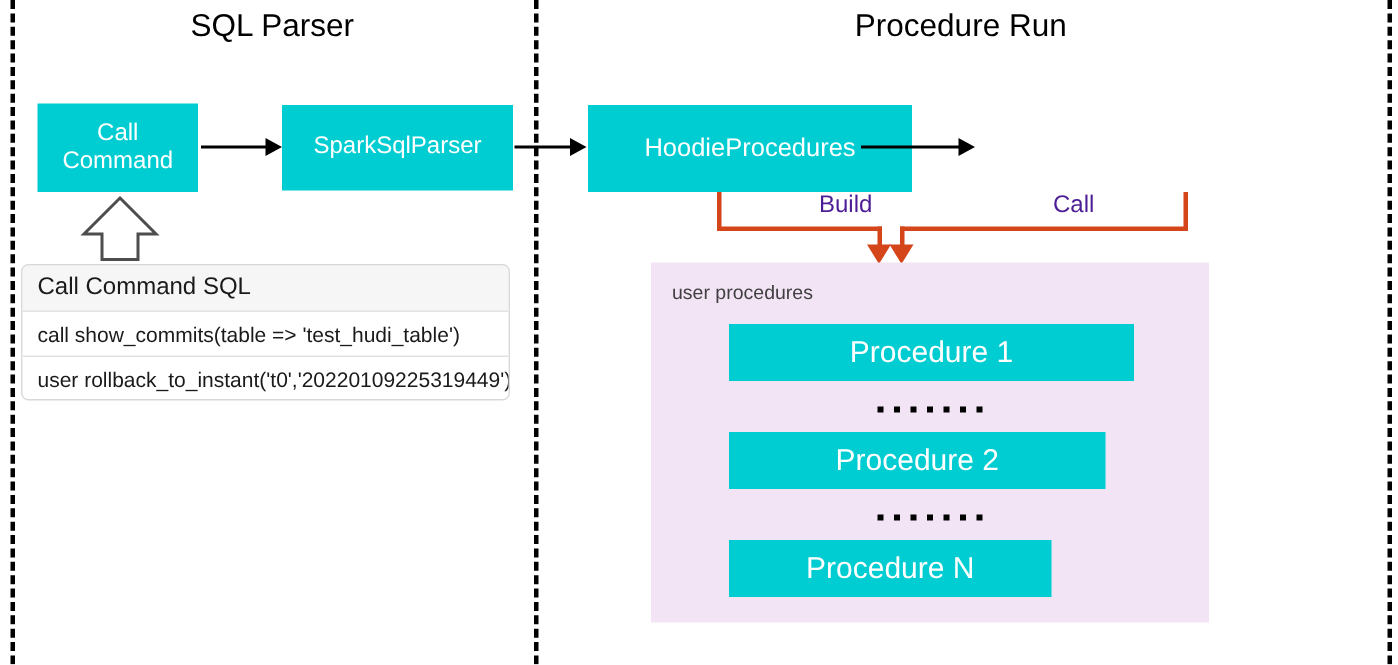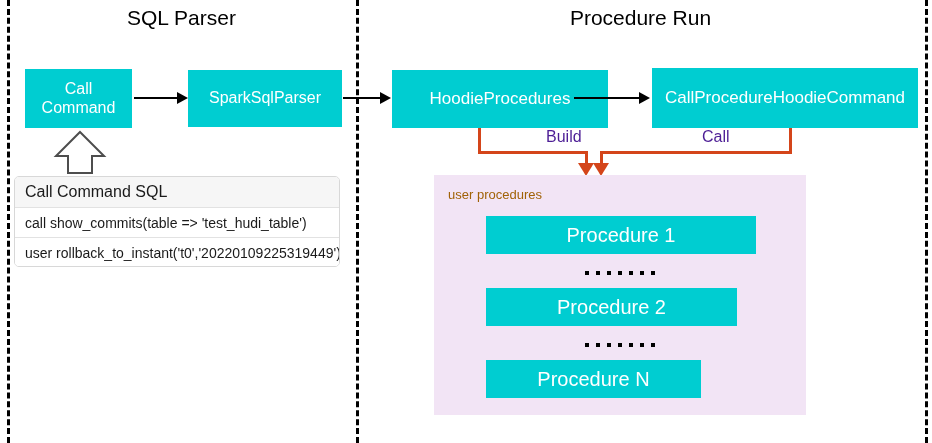--- a/index.html
+++ b/index.html
@@ -107,21 +107,21 @@
     padding: 0 5px;
     white-space: nowrap;
   }
 
   
   .panel {
     background: #F2E4F5;
   }
   .panel-label {
     font-size: 13px;
-    color: #a16207;
+    color: #404040;
     white-space: nowrap;
   }
   .proc-box {
     background: #00CDD1;
     color: #ffffff;
     display: flex;
     align-items: center;
     justify-content: center;
     font-size: 20px;
     box-sizing: border-box;
@@ -175,23 +175,20 @@
     <div class="sql-row body last" style="height:29px;">user rollback_to_instant('t0','20220109225319449')</div>
   </div>
 
   <div class="abs node big" style="left:392px; top:70px; width:216px; height:58px;">
     <span>HoodieProcedures</span>
   </div>
 
   <div class="abs arrow-line" style="left:574px; top:97px; width:66px;"></div>
   <div class="abs arrow-head" style="left:639px; top:92px;"></div>
 
-  <div class="abs node big" style="left:652px; top:68px; width:266px; height:60px;">
-    <span>CallProcedureHoodieCommand</span>
-  </div>
 
   <div class="abs ol" style="left:478px; top:128px; width:3px; height:26px;"></div>
 
   <div class="abs ol" style="left:478px; top:151px; width:110px; height:3px;"></div>
 
   <div class="abs ol" style="left:585px; top:151px; width:3px; height:14px;"></div>
   <div class="abs o-arrowhead" style="left:578px; top:163px;"></div>
   <div class="abs edge-label" style="left:541px; top:128px;">Build</div>
 
   <div class="abs ol" style="left:789px; top:128px; width:3px; height:26px;"></div>

